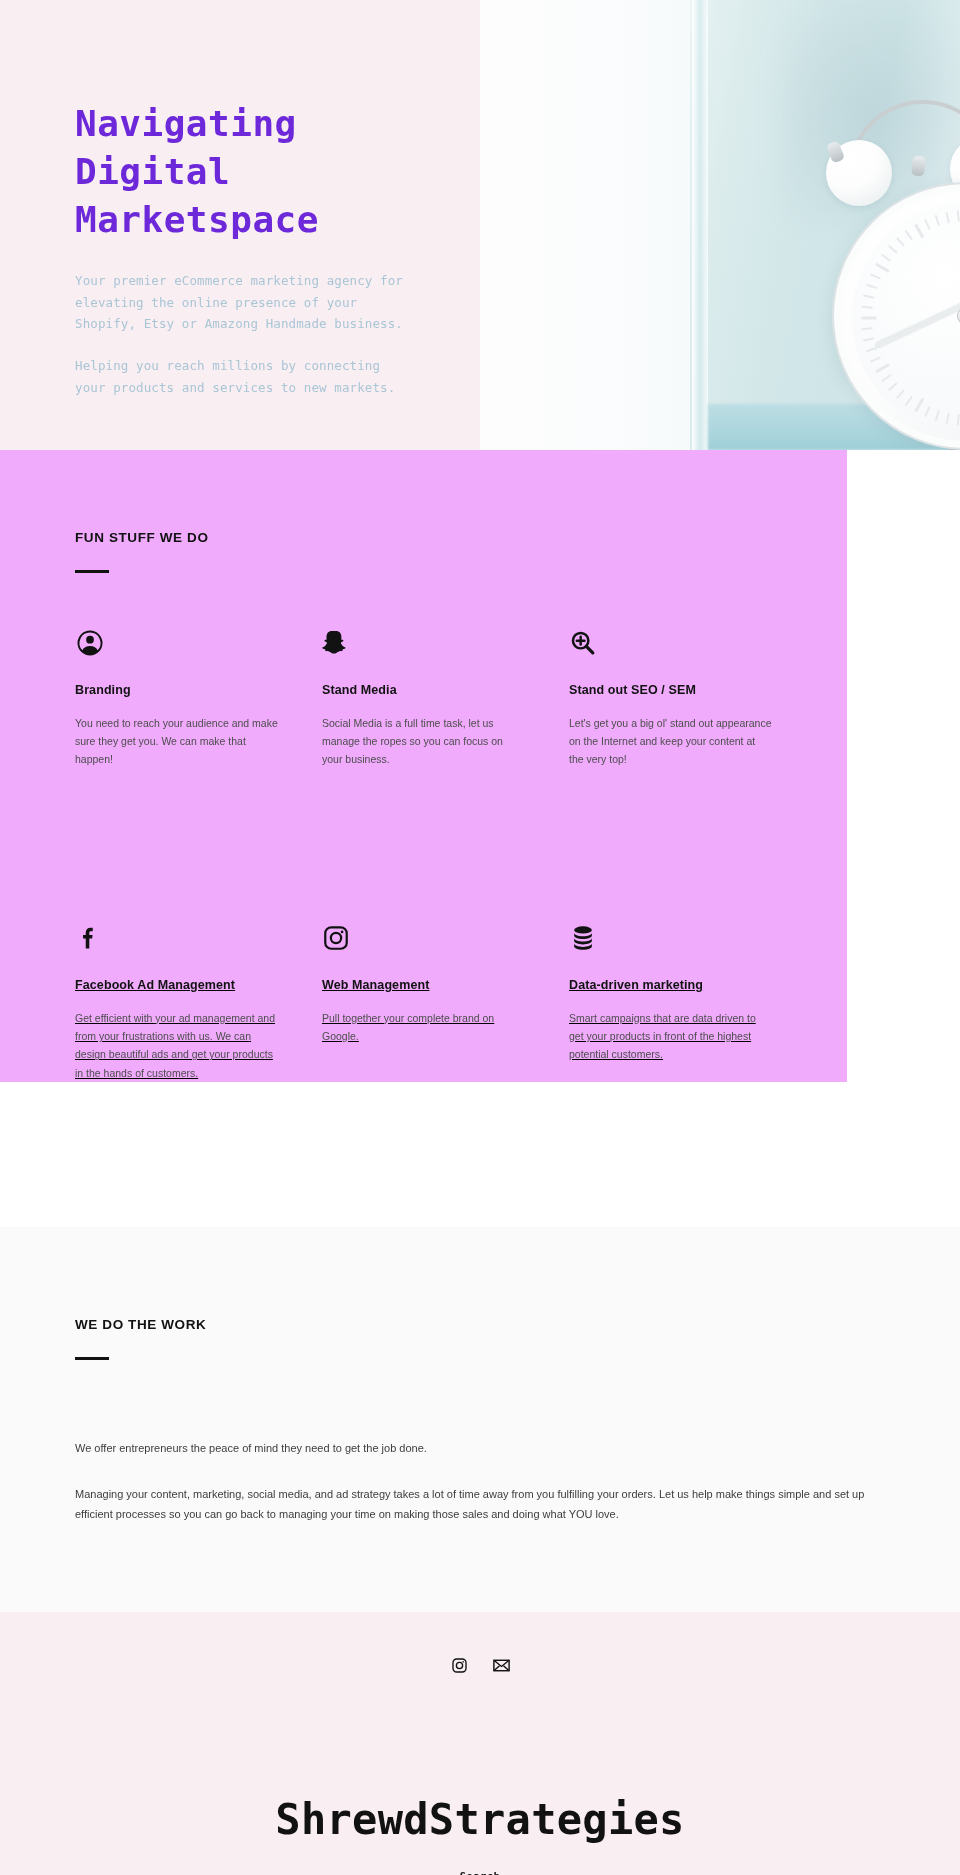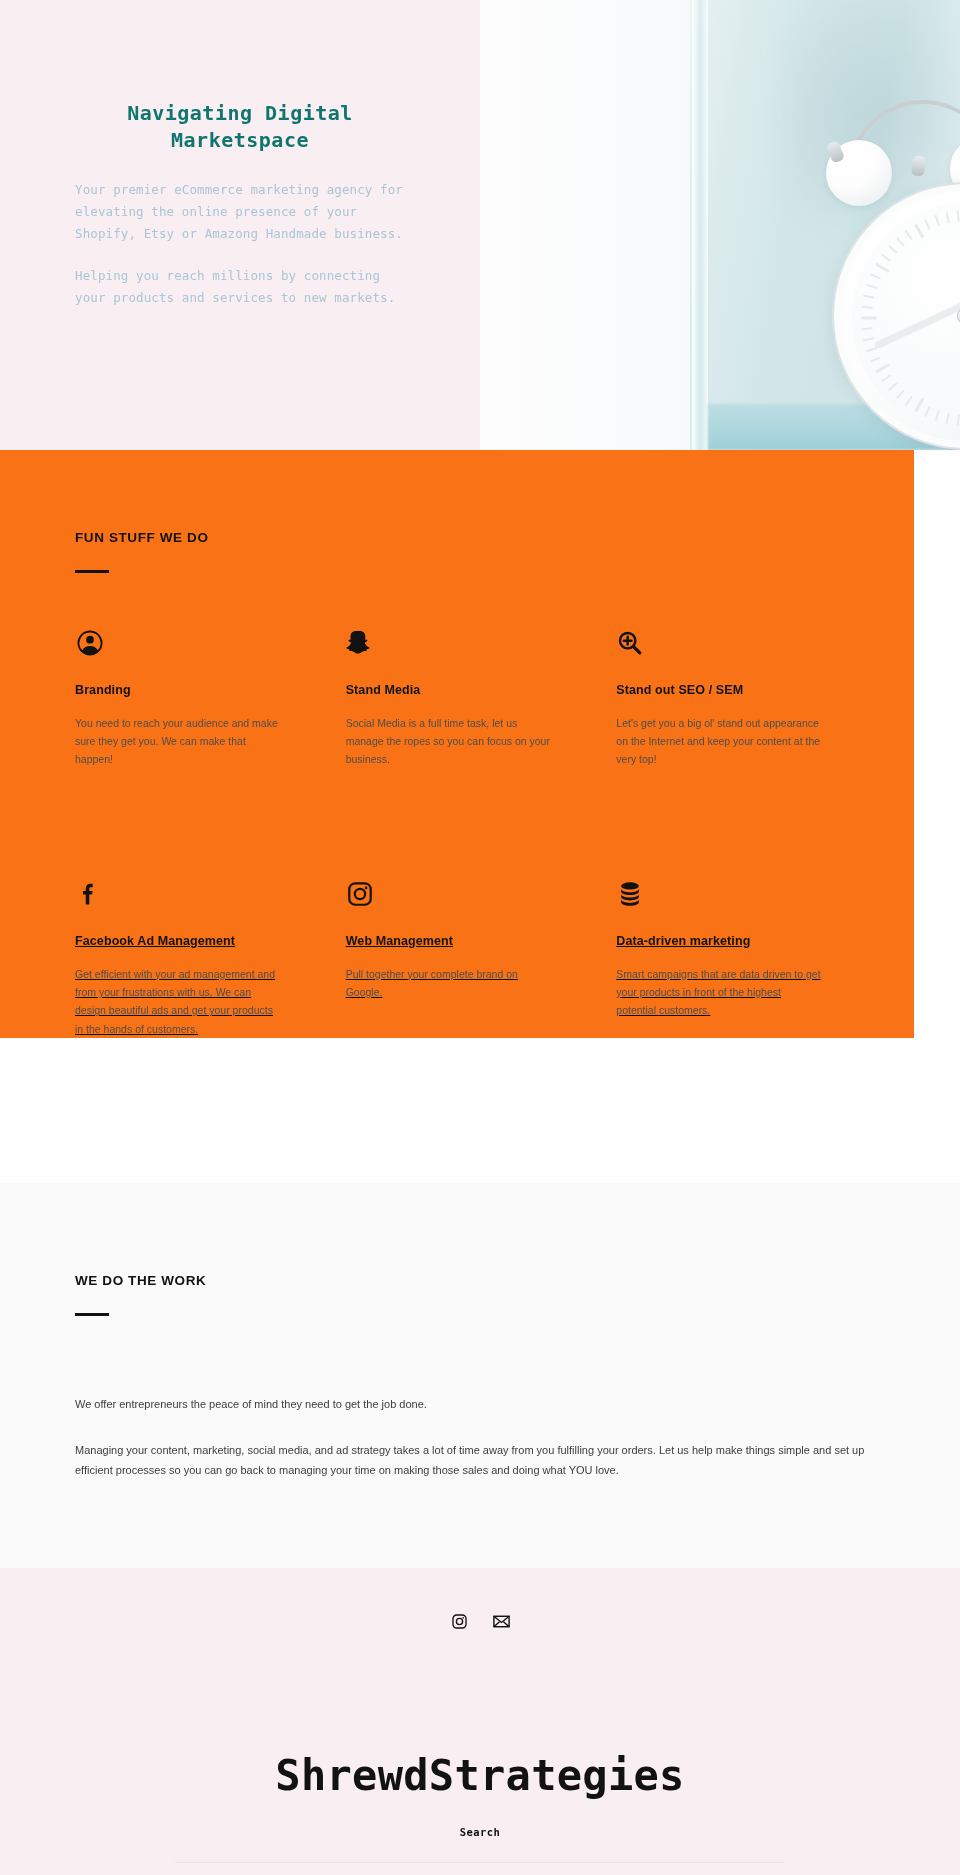--- a/index.html
+++ b/index.html
@@ -24,27 +24,26 @@
   .hero-text-pane {
     width: 480px;
     height: 450px;
     background: #f9eef1;
     padding: 100px 75px 0 75px;
     position: relative;
     z-index: 2;
   }
   .hero-title {
     font-family: "DejaVu Sans Mono", "Liberation Mono", monospace;
-    font-size: 20px;
+    font-size: 36px;
     font-weight: bold;
     line-height: 1.33;
-    color: #0f766e;
+    color: #6d28d9;
     letter-spacing: 0.5px;
     margin-bottom: 26px;
-    text-align: center;
   }
   .hero-para {
     font-family: "DejaVu Sans Mono", "Liberation Mono", monospace;
     font-size: 12.5px;
     line-height: 1.75;
     color: #a9c6d6;
     letter-spacing: 0.1px;
     margin-bottom: 20px;
     max-width: 350px;
   }
@@ -168,22 +167,22 @@
     position: absolute;
     left: 470px; top: 430px;
     width: 14px; height: 26px;
     background: linear-gradient(180deg,#dde2e4,#b6bec2);
     border-radius: 0 0 5px 5px;
     transform: rotate(14deg);
   }
 
   
   .services-section {
-    width: 914px;
-    background: #f97316;
+    width: 847px;
+    background: #f0abfc;
     padding: 80px 75px 0 75px;
   }
   .sec-heading {
     font-size: 13.5px;
     font-weight: bold;
     letter-spacing: 0.6px;
     color: #121212;
     text-transform: uppercase;
   }
   .sec-rule {
@@ -191,20 +190,21 @@
     height: 2.5px;
     background: #121212;
     margin-top: 25px;
   }
   .cards-grid {
     display: grid;
     grid-template-columns: repeat(3, 1fr);
     column-gap: 48px;
     row-gap: 0;
     margin-top: 53px;
+    gap: 44px;
   }
   .card { padding-bottom: 0; }
   .card-row2 { margin-top: 108px; text-decoration: underline; }
   .card-icon {
     height: 34px;
     display: flex;
     align-items: center;
     color: #121212;
     margin-bottom: 23px;
   }

